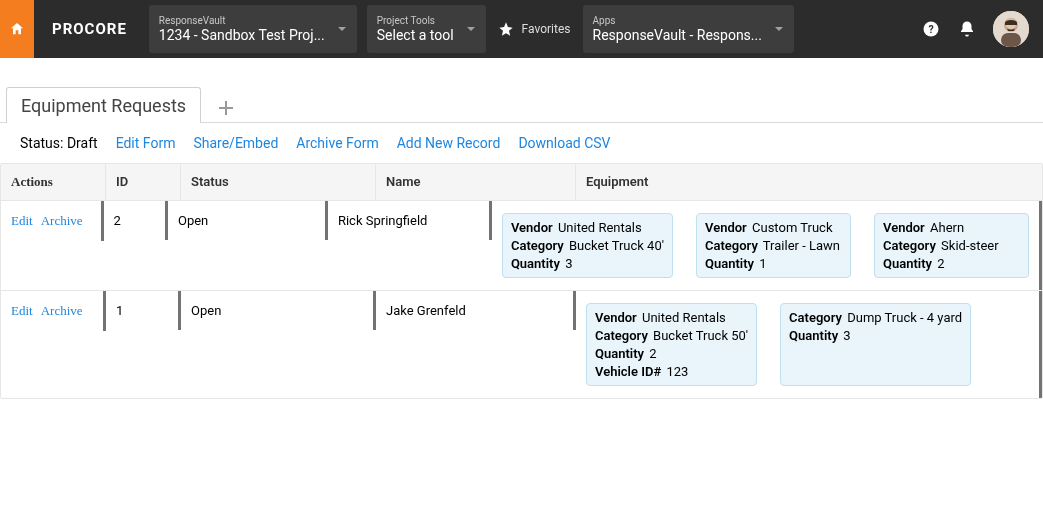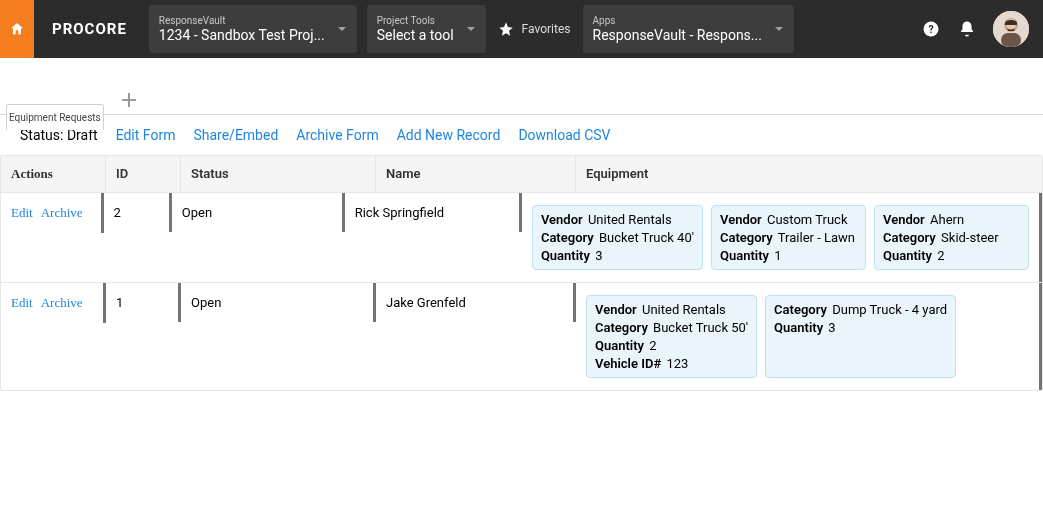--- a/index.html
+++ b/index.html
@@ -106,27 +106,27 @@
     border-bottom: 1px solid #d9d9d9;
     display: flex;
     align-items: flex-end;
     padding-left: 6px;
     position: relative;
   }
   .tab {
     border: 1px solid #d0d0d0;
     border-bottom: none;
     background: #f7f7f7;
-    padding: 7px 2px;
+    padding: 7px 14px;
     border-radius: 3px 3px 0 0;
-    font-size: 10px;
+    font-size: 18px;
     color: #555;
     cursor: pointer;
     position: relative;
-    top: 16px;
+    top: 1px;
   }
   .tab.active {
     background: #fff;
     color: #444;
   }
   .tab-add {
     margin-left: 8px;
     padding: 7px 10px;
     color: #999;
     font-size: 17px;
@@ -190,21 +190,21 @@
   .grow .gcell.c-actions { padding-top: 12px; }
   .action-link {
     color: #1f86e0;
     text-decoration: none;
     cursor: pointer;
     margin-right: 8px;
   }
 
   .equip-wrap {
     display: flex;
-    gap: 8px;
+    gap: 23px;
     flex-wrap: nowrap;
     overflow: hidden;
   }
   .equip-card {
     background: #e9f5fb;
     border: 1px solid #bfe0ef;
     border-radius: 4px;
     padding: 6px 8px;
     font-size: 13px;
     min-width: 155px;

